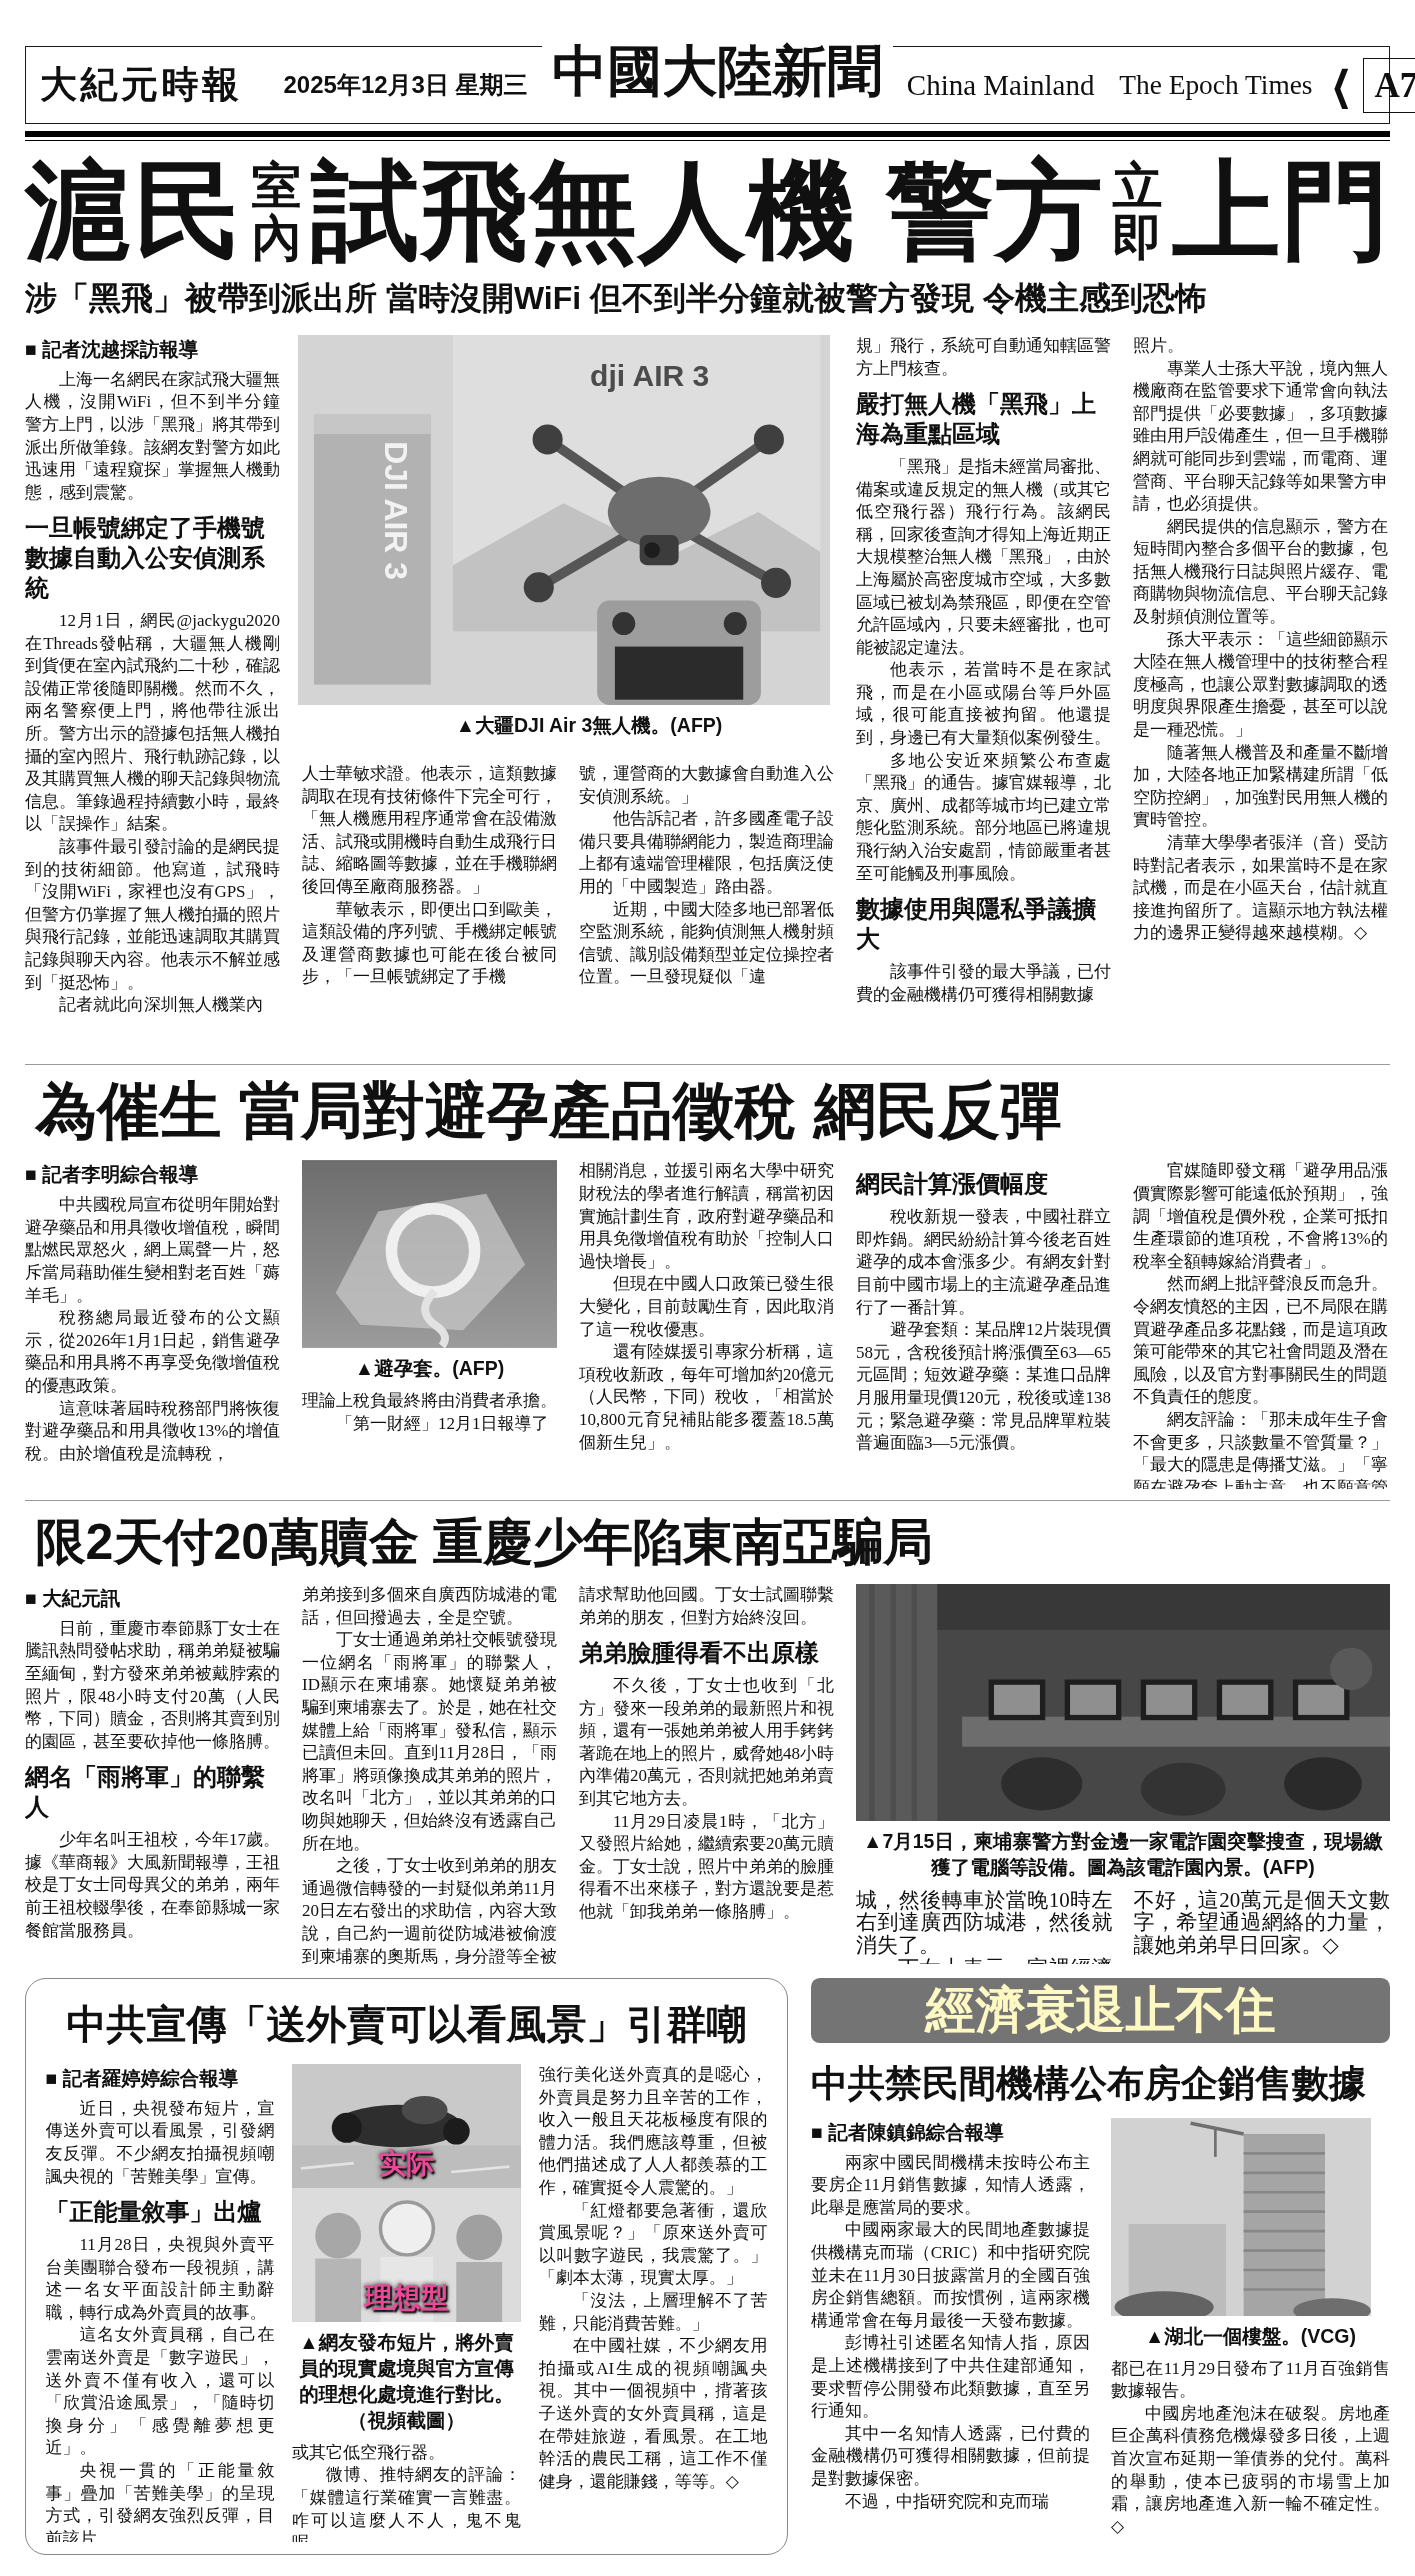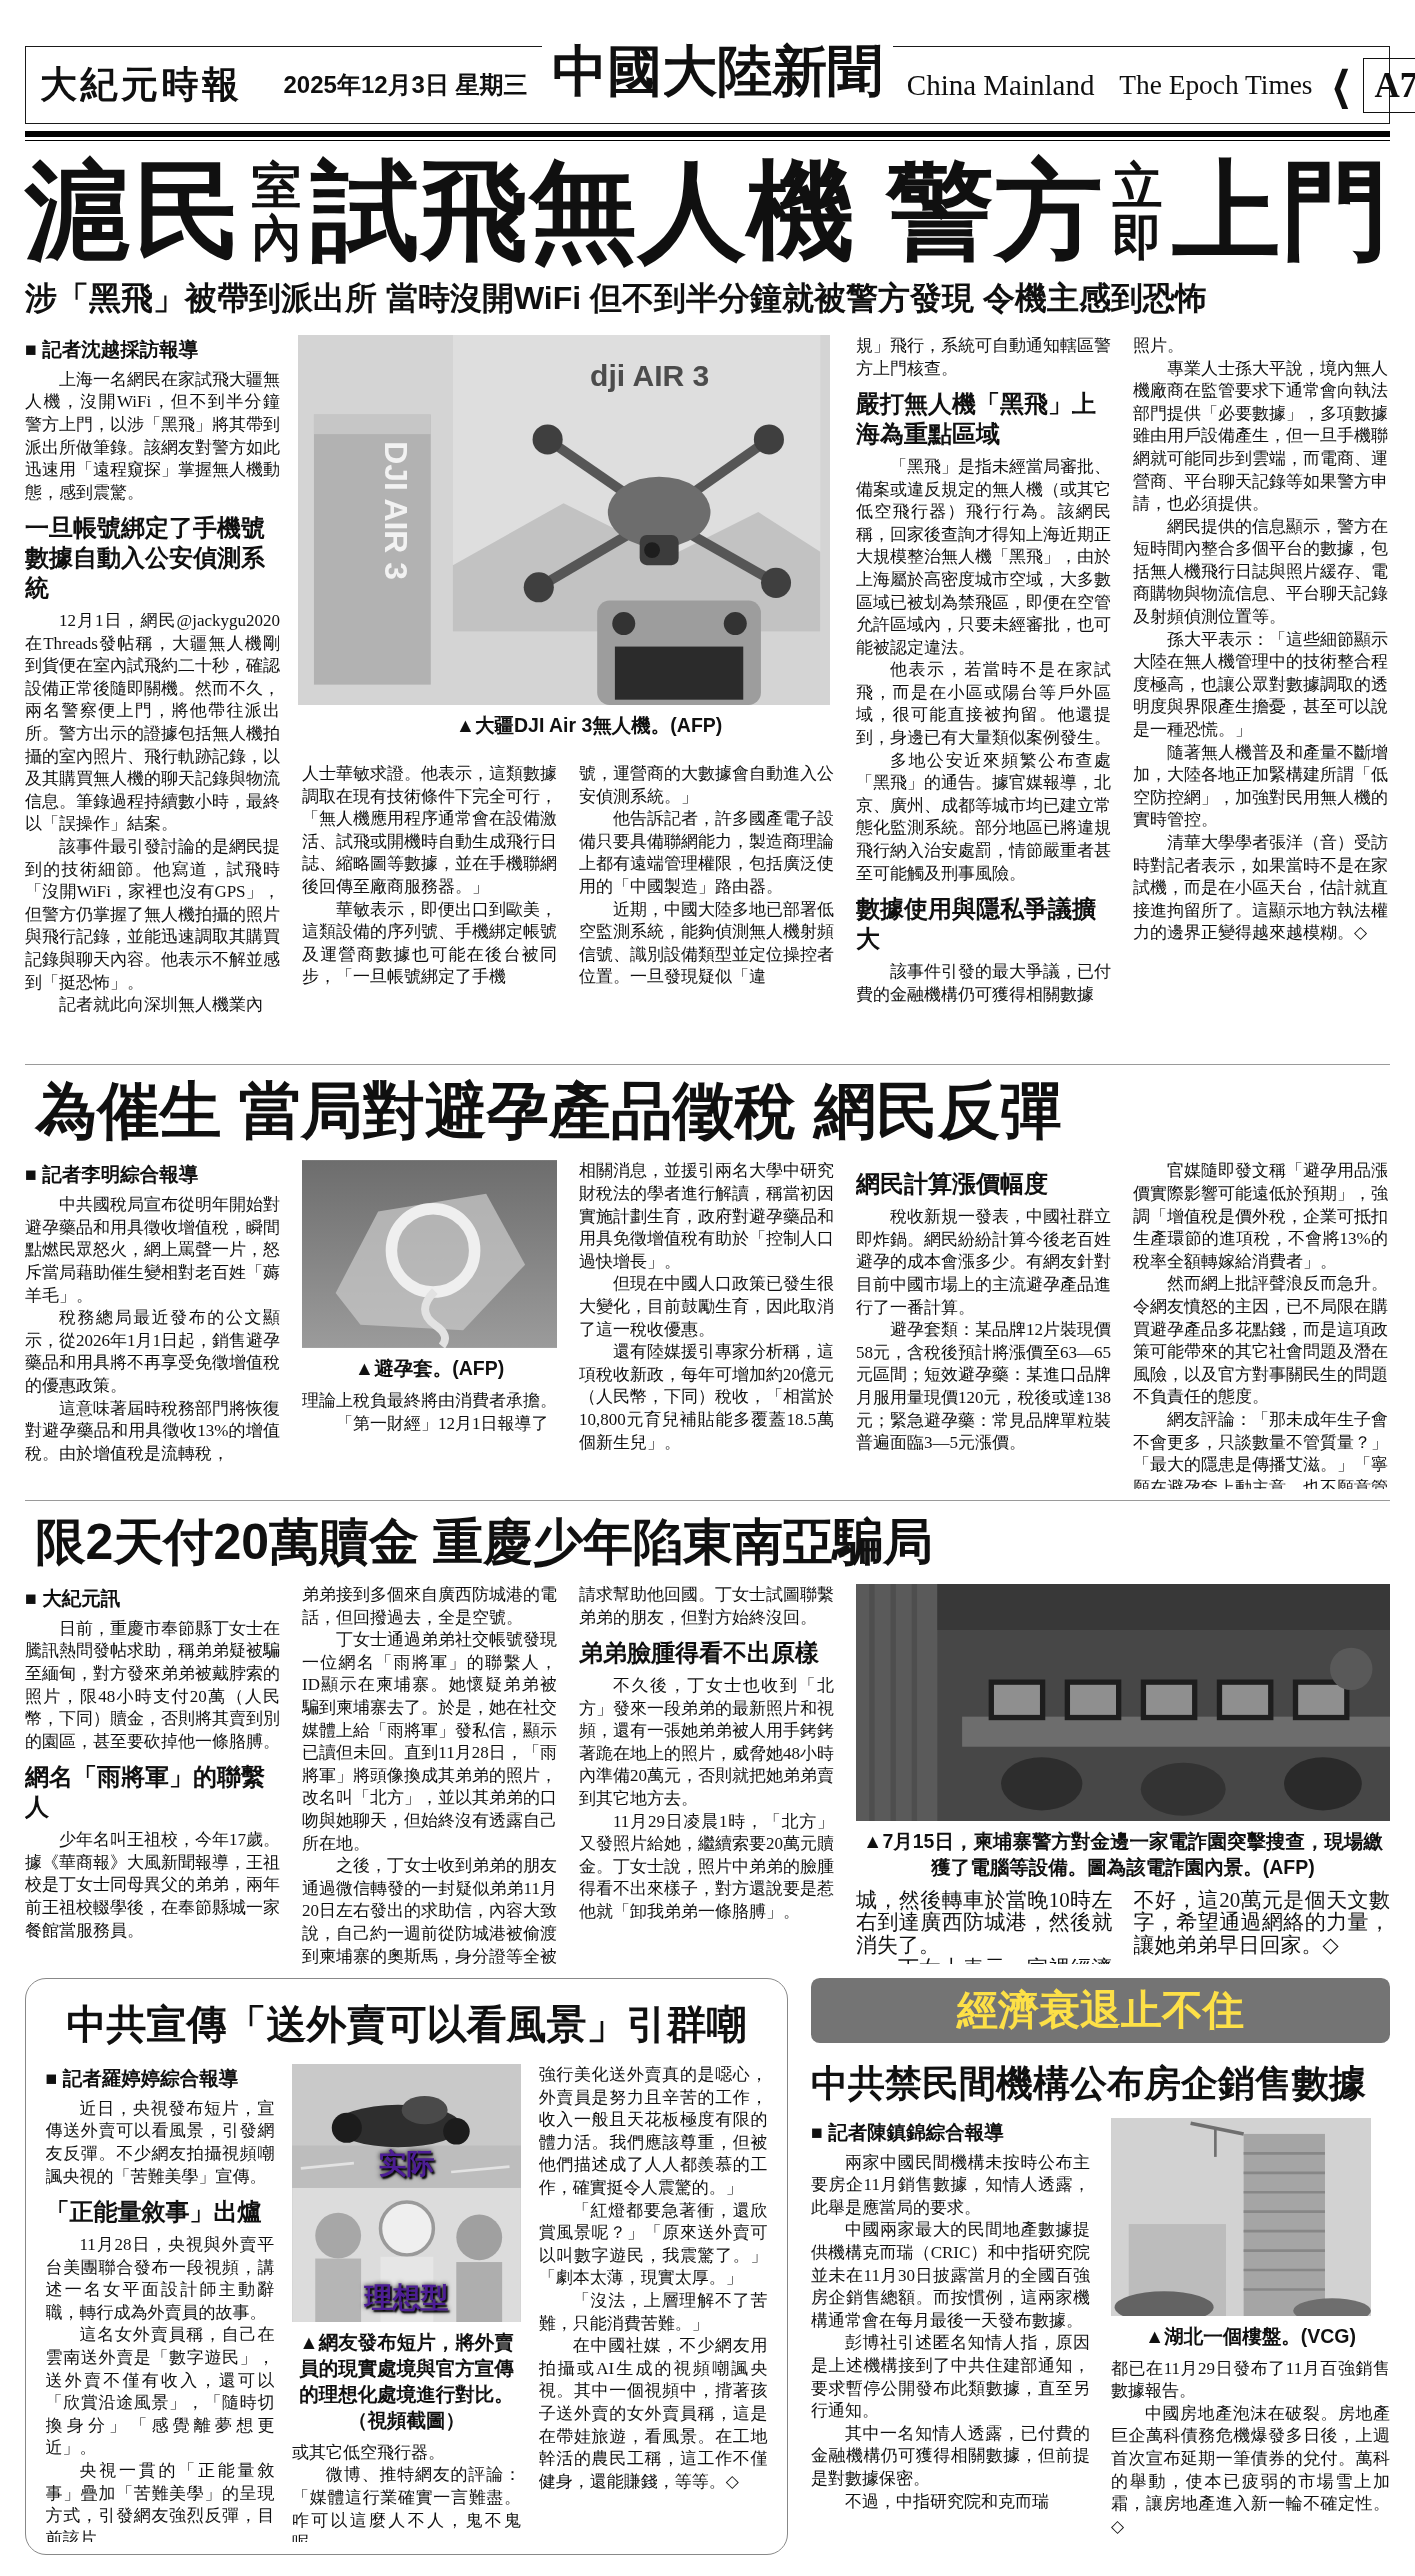--- a/index.html
+++ b/index.html
@@ -72,26 +72,26 @@
   .bottom{display:flex;gap:23px;margin-top:14px;height:577px;}
   .a4-box{flex:0 0 763px;box-sizing:border-box;border:1.8px solid #888;border-radius:21px;
           padding:12.4px 19.5px;overflow:hidden;}
   .a4-headline{font-family:"Liberation Sans","DejaVu Sans",sans-serif;font-weight:bold;
                font-size:40px;text-align:center;margin:5.3px 0 12.4px;white-space:nowrap;}
   .a4-cols{display:flex;gap:17.7px;height:478px;}
   .a4-col{flex:1;overflow:hidden;}
   .a4-col p{margin:0;font-size:17px;line-height:22.6px;text-align:justify;}
   .vframe{position:relative;width:100%;}
   .vlabel{position:absolute;left:50%;bottom:5.3px;transform:translateX(-50%);
-          color:#4c1d95;font-family:"Liberation Sans","DejaVu Sans",sans-serif;font-weight:bold;
+          color:#ec4899;font-family:"Liberation Sans","DejaVu Sans",sans-serif;font-weight:bold;
           font-size:28px;text-shadow:0 0 5.3px #000,1.8px 1.8px 1.8px #000;white-space:nowrap;}
   .a5{flex:1;overflow:hidden;}
-  .a5-kicker{background:#747474;color:#fde047;border-radius:8.8px;height:65px;display:flex;
+  .a5-kicker{background:#747474;color:#fef9c3;border-radius:8.8px;height:65px;display:flex;
              align-items:center;justify-content:center;
-             font-family:"Liberation Sans","DejaVu Sans",sans-serif;font-weight:bold;font-size:41px;}
+             font-family:"Liberation Sans","DejaVu Sans",sans-serif;font-weight:bold;font-size:50px;}
   .a5-headline{font-family:"Liberation Sans","DejaVu Sans",sans-serif;font-weight:bold;
                font-size:37px;margin:16px 0 8.8px;white-space:nowrap;}
   .a5-cols{display:flex;gap:21px;height:416px;}
   .a5-col{flex:1;overflow:hidden;}
   .a5-col p{margin:0;font-size:17px;line-height:22.6px;text-align:justify;}
 </style>
 </head>
 <body>
 
 <div class="page">

